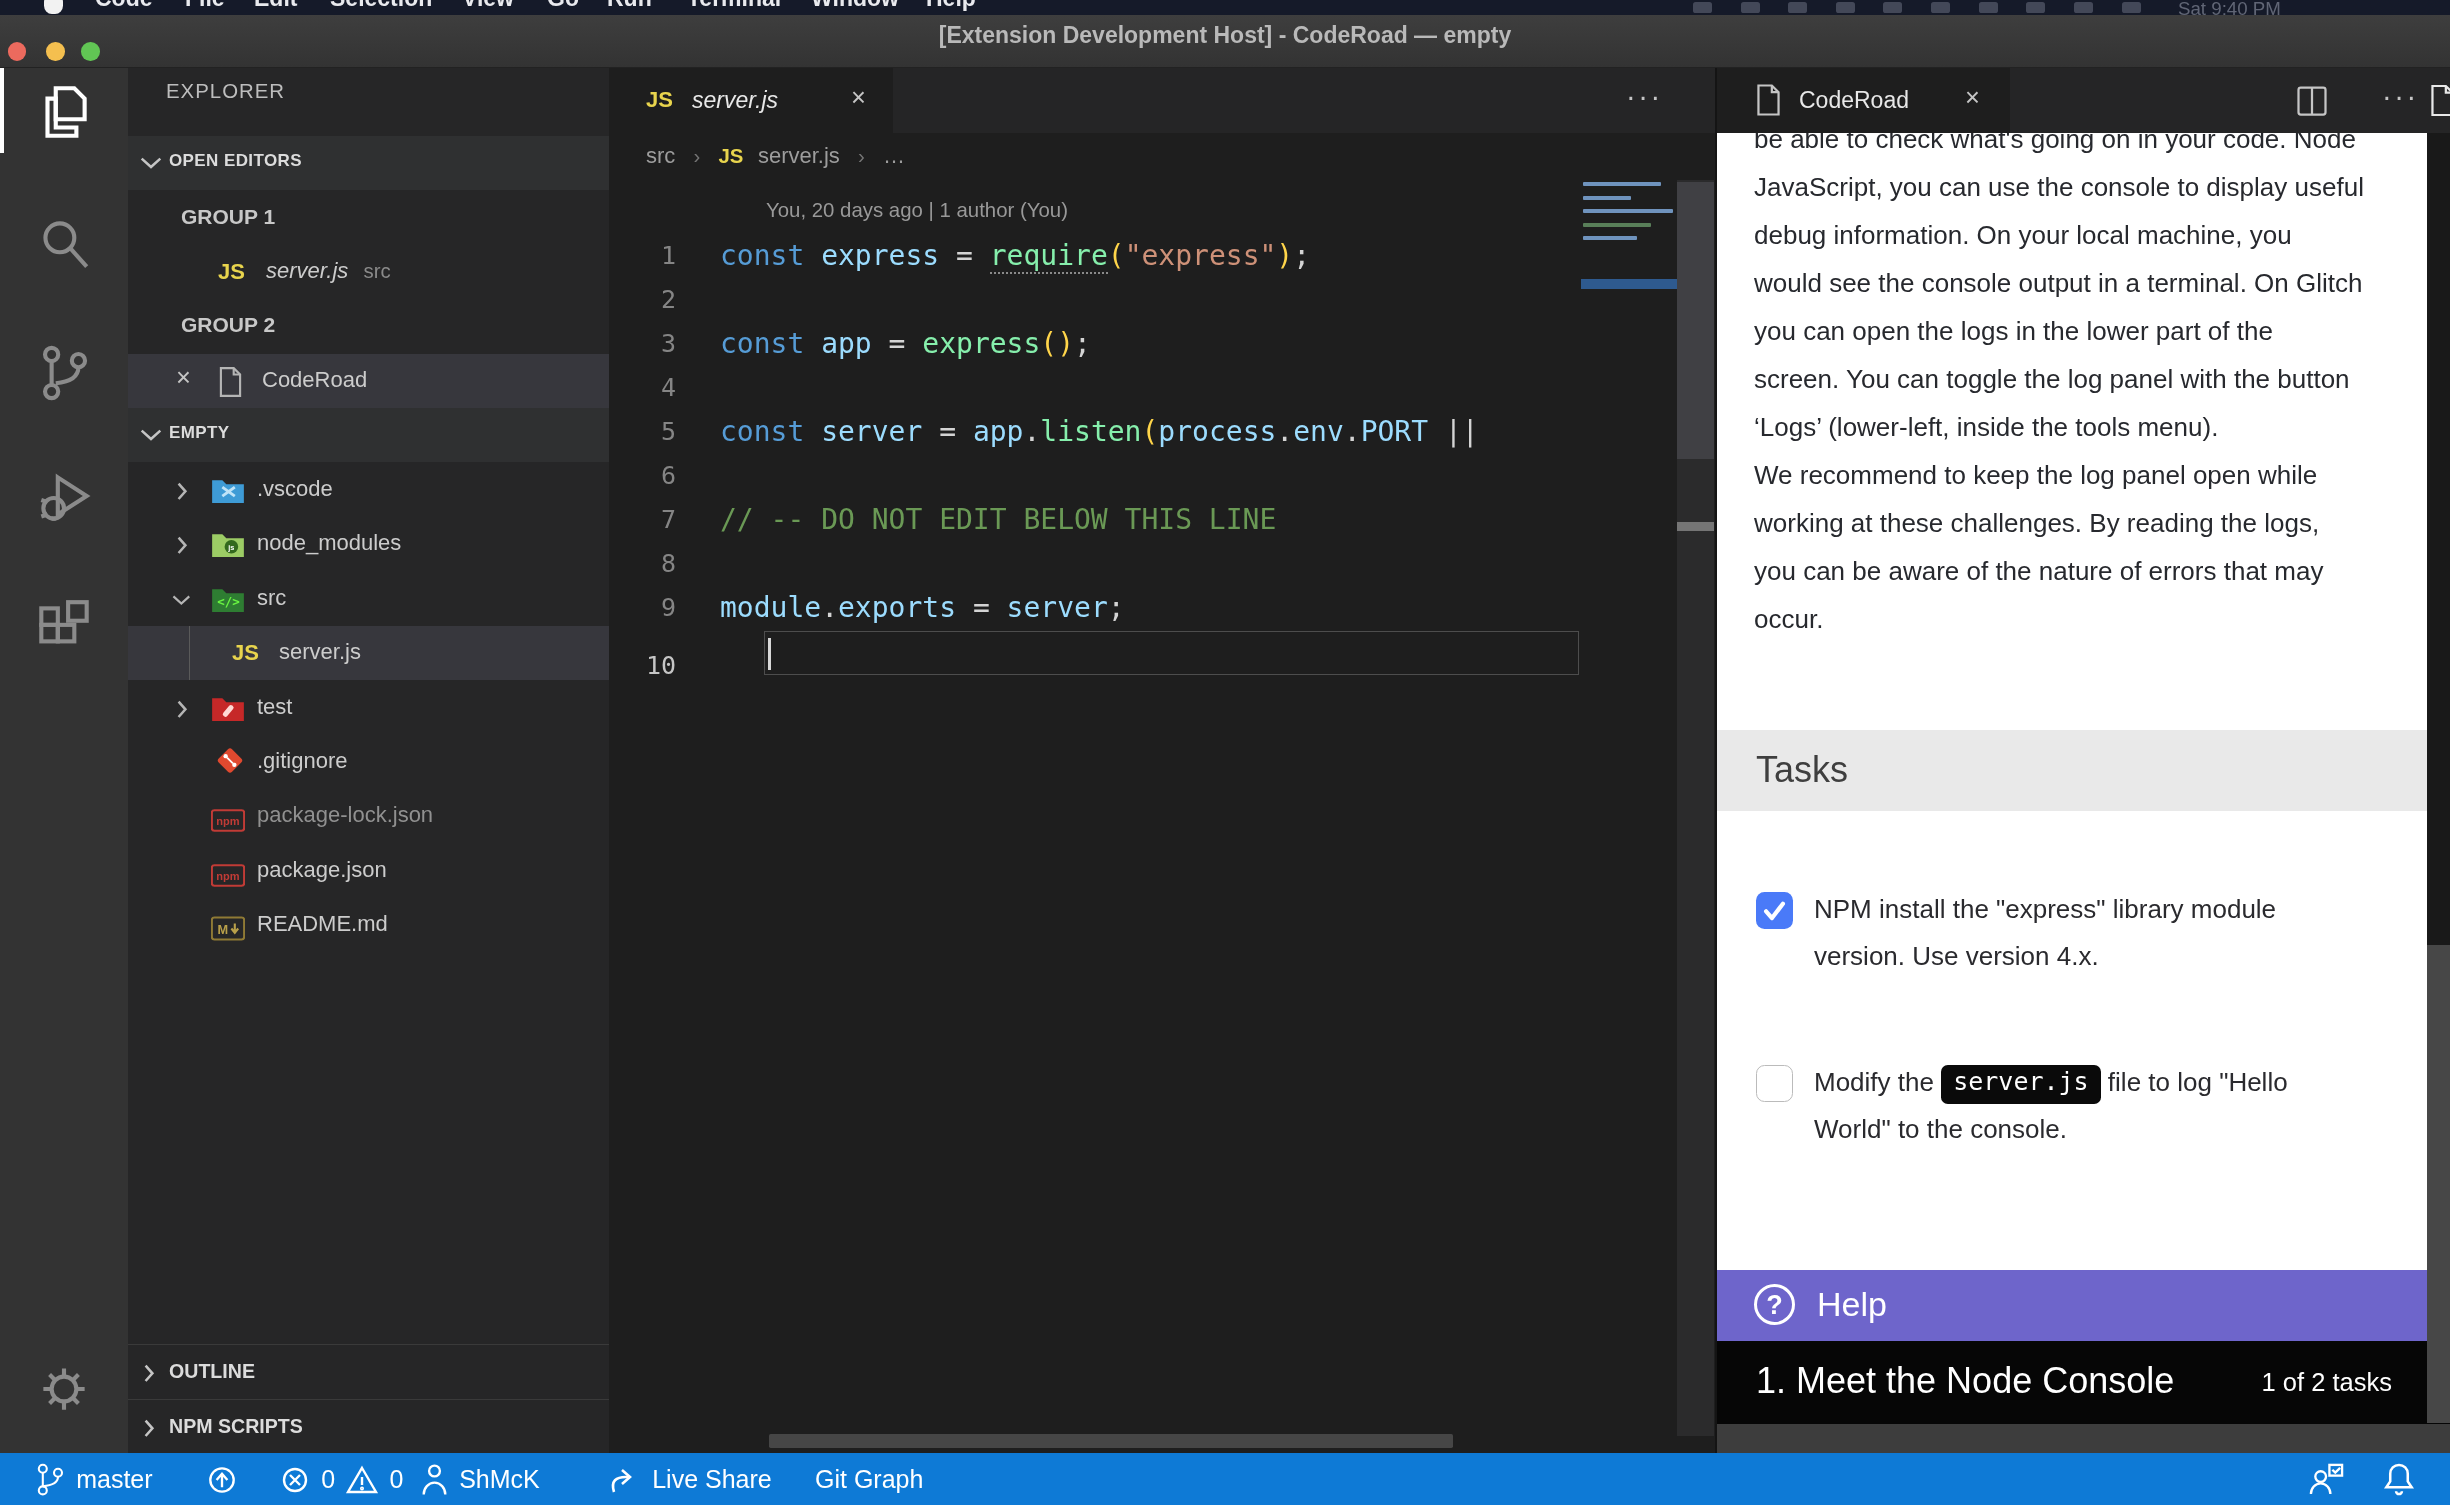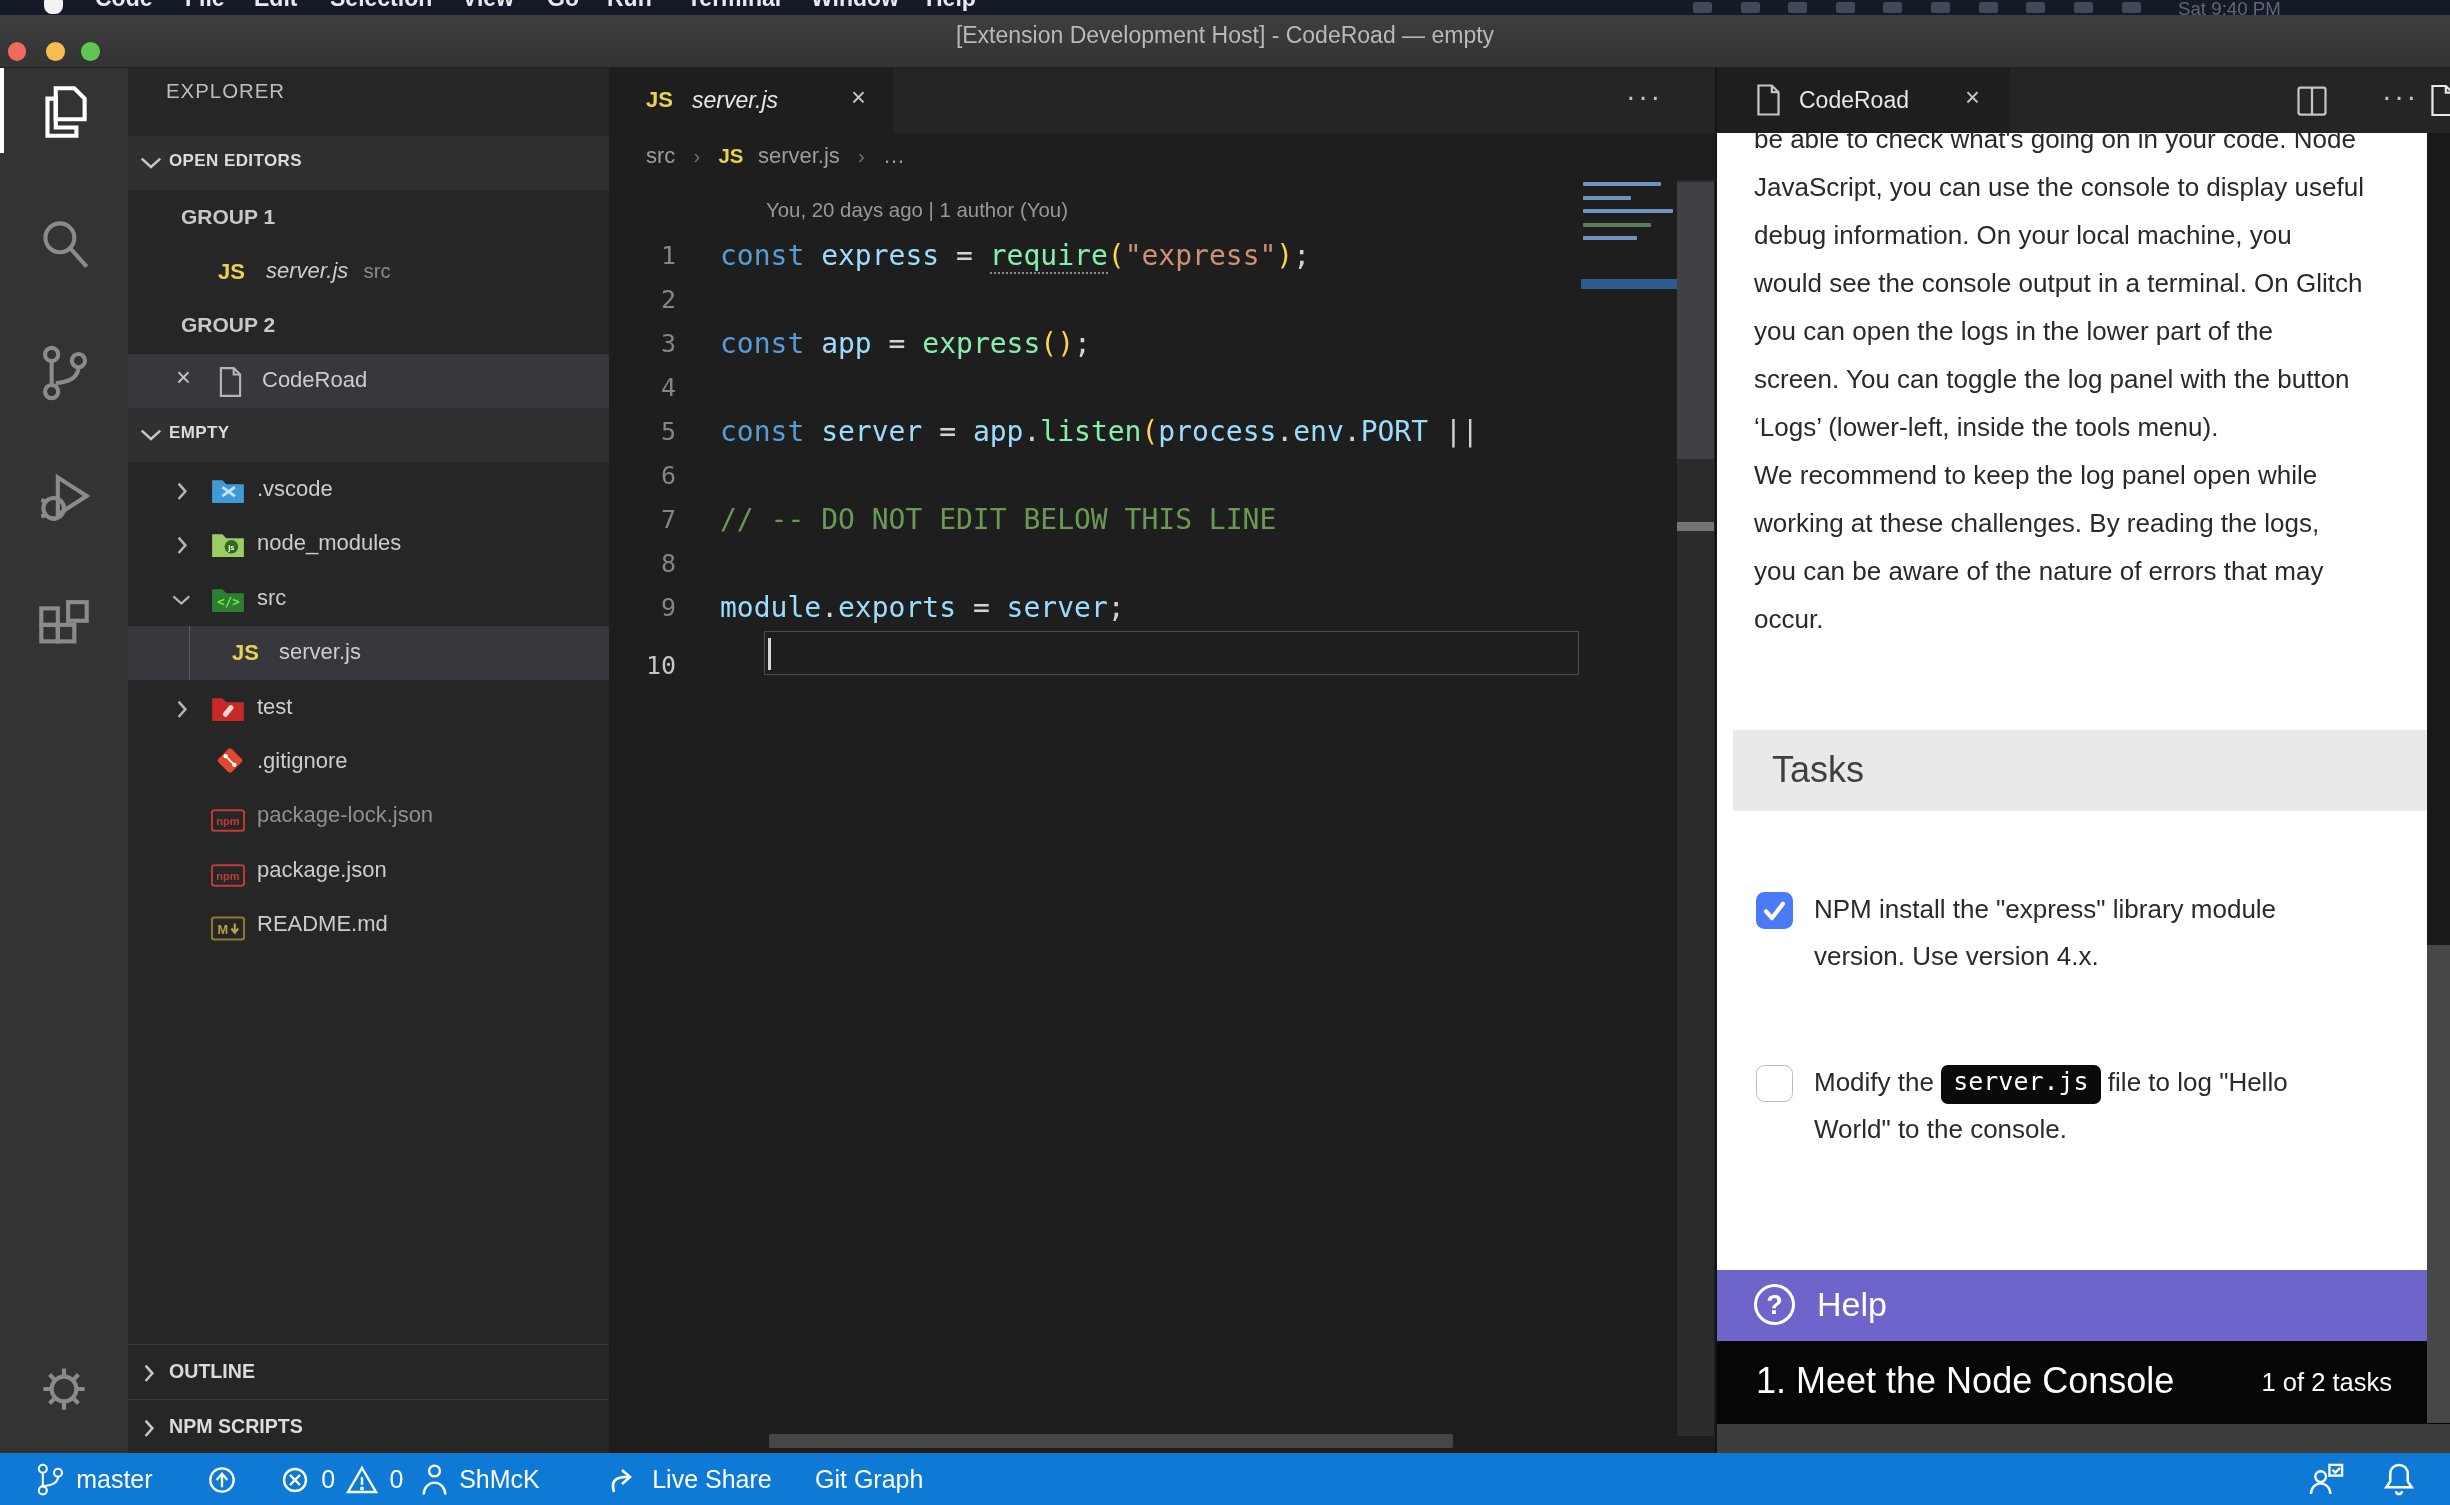--- a/index.html
+++ b/index.html
@@ -10,21 +10,21 @@
   .menubar { position:absolute; left:0; top:0; width:2450px; height:15.3px; background:#151a29; overflow:hidden; z-index:40; }
   .menu-item { position:absolute; top:-13.6px; font-size:23px; font-weight:600; color:#e9eaee; line-height:25.5px; }
   .apple-blob { position:absolute; left:44px; top:-6.8px; width:18.7px; height:20.4px; background:#f2f2f2; border-radius:45% 45% 42% 42%; }
   .msq { position:absolute; top:1.7px; width:18.7px; height:11px; background:#8d93a5; opacity:.38; border-radius:2.6px; }
   .menu-time { position:absolute; top:-1.7px; font-size:18.7px; color:#aab0c0; opacity:.5; }
 
   
   .titlebar { position:absolute; left:0; top:15.3px; width:2450px; height:53px;
     background:linear-gradient(#3e3e3e,#333333); border-bottom:0.9px solid #222; z-index:30; }
   .light { position:absolute; top:27px; width:18.7px; height:18.7px; border-radius:50%; }
-  .window-title { position:absolute; left:0; right:0; top:6.8px; text-align:center; font-size:23px; color:#b9b9b9; }
+  .window-title { position:absolute; left:0; right:0; top:6.8px; text-align:center; font-size:23px; color:#b9b9b9;font-weight:bold; }
 
   
   .main { position:absolute; left:0; top:68px; width:2450px; height:1385px; }
 
   
   .activitybar { position:absolute; left:0; top:0; width:128px; height:1385px; background:#333333; }
   .act-item { position:absolute; left:0; width:128px; height:94px; }
   .act-ind { position:absolute; left:0; top:0; width:4.3px; height:85px; background:#ffffff; }
   .act-item svg { position:absolute; left:31px; top:12px; }
 
@@ -72,21 +72,21 @@
   .vstrip-seg { position:absolute; left:0; top:1.7px; width:37px; height:277px; background:#404044; }
   .vstrip-dash { position:absolute; left:0; top:342px; width:37px; height:8.5px; background:#757575; }
   .hscroll { position:absolute; left:160px; top:1366px; width:684px; height:13.6px; background:#464646; border-radius:1.7px; }
   .more-dots { position:absolute; font-size:29px; color:#c5c5c5; letter-spacing:2.6px; }
 
   
   .panel { position:absolute; left:1715px; top:0; width:735px; height:1385px; background:#252526; border-left:2.6px solid #141414; overflow:hidden; }
   .webview { position:absolute; left:0; top:65px; width:735px; height:1320px; background:#ffffff; overflow:hidden; }
   .cr-paragraph { position:absolute; left:37px; top:-18px; width:672px; }
   .cr-line { font-size:26px; line-height:48px; color:#27292e; white-space:nowrap; }
-  .tasks-band { position:absolute; left:16px; top:597px; width:710px; height:81px; background:#e9e9e9; }
+  .tasks-band { position:absolute; left:0; top:597px; width:710px; height:81px; background:#e9e9e9; }
   .tasks-title { position:absolute; left:39px; top:18.7px; font-size:36px; color:#3f3f3f; }
   .cbox { position:absolute; left:39px; width:37px; height:37px; border-radius:8.5px; }
   .cbox.on { background:#4a7af8; }
   .cbox.off { background:#ffffff; border:1.7px solid #bbbbbb; }
   .task-text { position:absolute; left:97px; font-size:26px; line-height:47px; color:#2a2a2e; white-space:nowrap; }
   .code-chip { display:inline-block; background:#0a0a0a; color:#ffffff; font-family:"DejaVu Sans Mono", monospace; font-size:25px; padding:1.7px 12px 5.1px; border-radius:6.8px; line-height:32px; vertical-align:middle; }
   .help-bar { position:absolute; left:0; top:1137px; width:735px; height:71px; background:#6e65cb; }
   .help-label { position:absolute; left:100px; top:15.3px; font-size:34px; color:#ffffff; }
   .help-q { position:absolute; left:37px; top:13.6px; width:41px; height:41px; border:3.4px solid #fff; border-radius:50%; color:#fff; font-size:27px; font-weight:bold; text-align:center; line-height:37px; }
   .stage-bar { position:absolute; left:0; top:1208px; width:735px; height:83px; background:#060606; }

